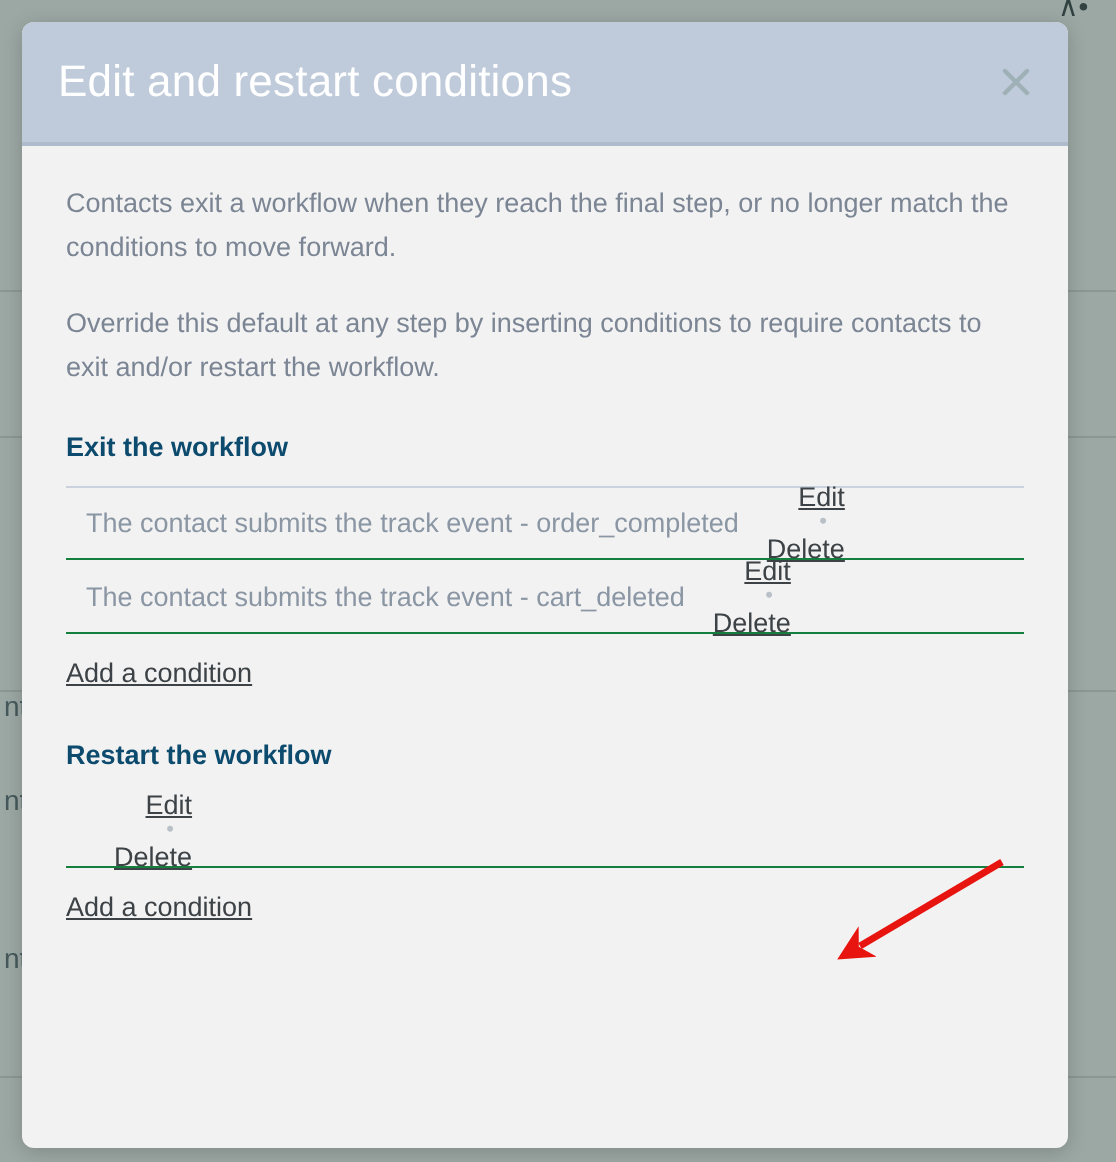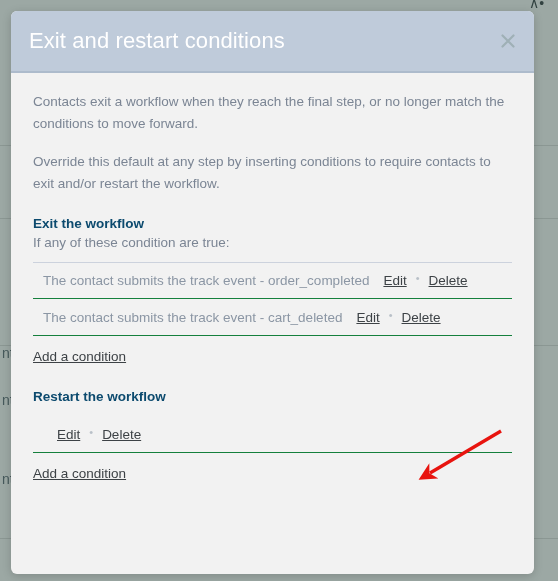--- a/index.html
+++ b/index.html
@@ -139,22 +139,23 @@
   }
   .cond-row.topline { border-top: 1px solid #ccd2dd; }
   .cond-text {
     font-size: 13.5px;
     color: #8b96a4;
     white-space: nowrap;
   }
   .cond-actions {
     margin-left: 14px;
     display: flex;
-    align-items: flex-start;
+    align-items: flex-end;
     white-space: nowrap;
+    flex-direction: column;
   }
   .link {
     font-size: 13.5px;
     color: #3d4246;
     text-decoration: underline;
     cursor: pointer;
   }
   .dot-sep {
     display: inline-block;
     margin: 0 9px;
@@ -197,36 +198,35 @@
     <div class="bg-node" style="left:2px; top:392px;">nt</div>
     <div class="bg-node" style="left:2px; top:471px;">nt</div>
     <div class="bg-glyph" style="left:529px; top:-5px;">∧•</div>
   </div>
 
   <div class="overlay"></div>
 
   <div class="modal">
 
     <div class="modal-header">
-      <div class="modal-title">Exit and restart conditions</div>
+      <div class="modal-title">Edit and restart conditions</div>
       <div class="close-btn">
         <svg width="20" height="20" viewBox="0 0 20 20" aria-hidden="true">
           <path d="M4.5 4.5 L15.5 15.5 M15.5 4.5 L4.5 15.5" stroke="#9fb0b6" stroke-width="2.2" stroke-linecap="round"></path>
         </svg>
       </div>
     </div>
 
     <div class="modal-body">
 
       <p class="intro-p">Contacts exit a workflow when they reach the final step, or no longer match the conditions to move forward.</p>
       <p class="intro-p second">Override this default at any step by inserting conditions to require contacts to exit and/or restart the workflow.</p>
 
       <div>
         <div class="section-head">Exit the workflow</div>
-        <div class="sub-text">If any of these condition are true:</div>
 
         <div class="cond-list">
 
           <div class="cond-row topline">
             <span class="cond-text">The contact submits the track event - order_completed</span>
             <span class="cond-actions">
               <span class="link">Edit</span>
               <span class="dot-sep">•</span>
               <span class="link">Delete</span>
             </span>

